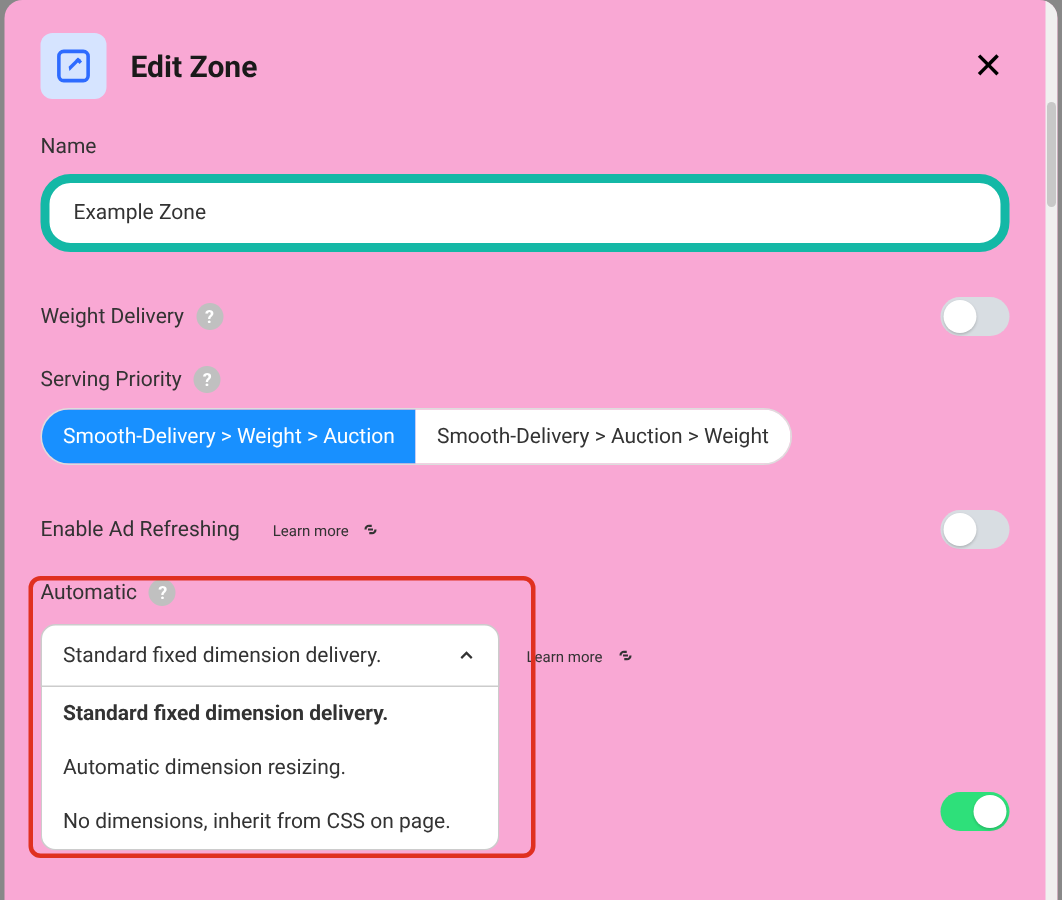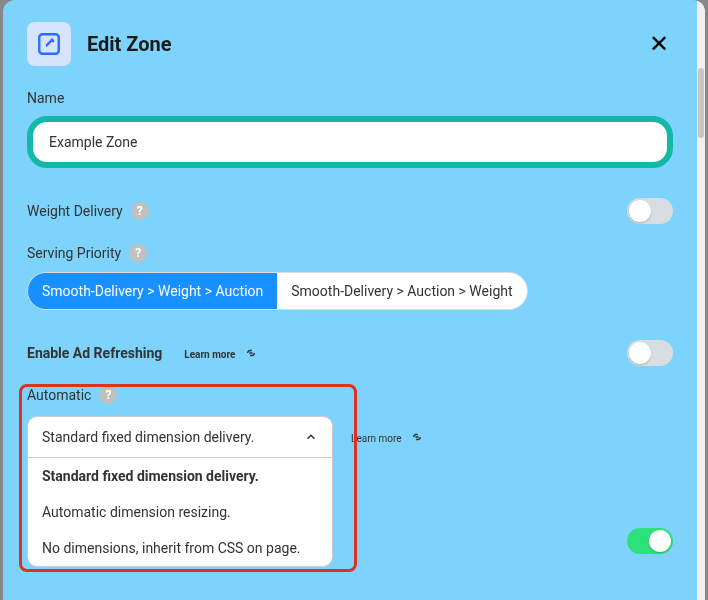--- a/index.html
+++ b/index.html
@@ -1,20 +1,20 @@
 <!DOCTYPE html>
 <html><head>
   <meta charset="utf-8">
   <style>
     * { box-sizing: border-box; margin: 0; padding: 0; font-family: -apple-system, BlinkMacSystemFont, "Segoe UI", Roboto, sans-serif; }
     body { background: #888; width: 708px; height: 600px; position: relative; }
     .modal {
       position: absolute;
       top: 0; left: 3px; right: 3px; bottom: 0;
-      background: #7dd3fc;
+      background: #f9a8d4;
       border-radius: 12px 12px 0 0;
       overflow: hidden;
     }
     .modal-inner {
       position: absolute;
       top: 0; left: 0; right: 8px; bottom: 0;
       padding: 22px 24px 0 24px;
       overflow-y: auto;
     }
     .scrollbar-track {
@@ -163,21 +163,21 @@
         <span>Serving Priority</span>
         <span class="help-icon">?</span>
       </div>
       <div class="segmented">
         <div class="segment active">Smooth-Delivery &gt; Weight &gt; Auction</div>
         <div class="segment inactive">Smooth-Delivery &gt; Auction &gt; Weight</div>
       </div>
     </div>
 
     <div class="section row-sb" style="margin-bottom:24px;">
-      <div class="field-label" style="margin-bottom:0;font-weight:bold;">
+      <div class="field-label" style="margin-bottom:0;">
         <span>Enable Ad Refreshing</span>
         <span style="width:6px;"></span>
         <span class="learn-more">
           <span>Learn more</span>
           <span class="link-icon">
             <svg viewBox="0 0 24 24" fill="none" stroke="#333" stroke-width="2.5">
               <path d="M10 14 L14 10"></path>
               <path d="M8 16 a4 4 0 0 1 0-6 l2-2"></path>
               <path d="M16 8 a4 4 0 0 1 0 6 l-2 2"></path>
             </svg>

